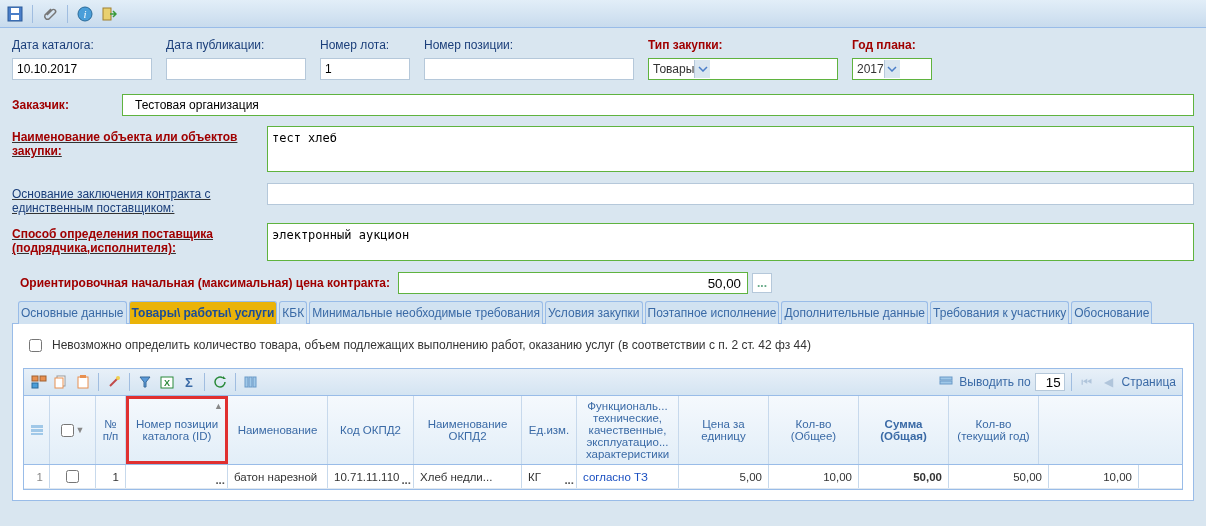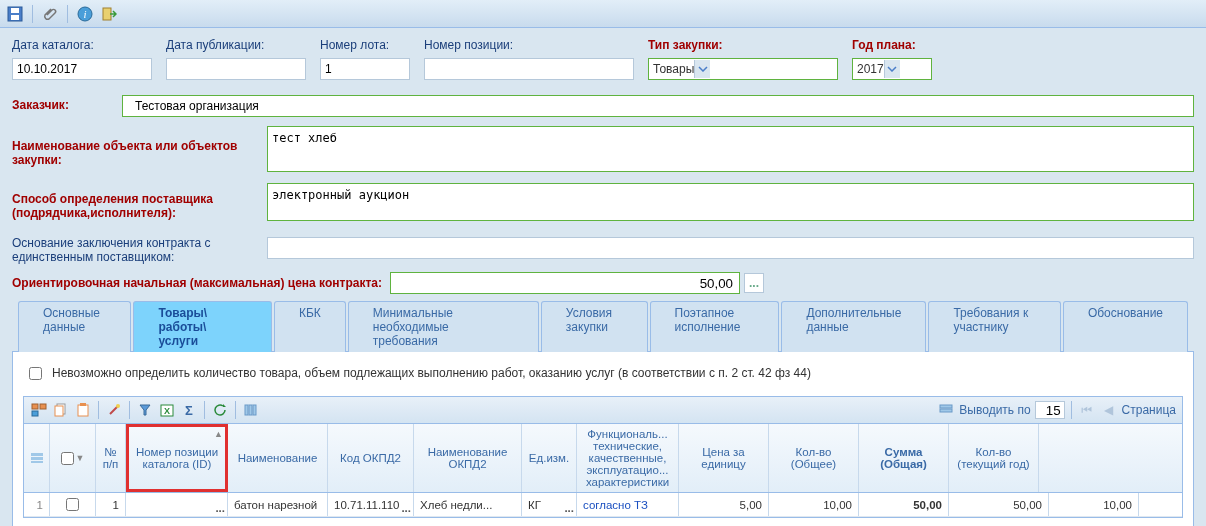--- a/index.html
+++ b/index.html
@@ -9,32 +9,32 @@
 .tb-sep { width: 1px; height: 18px; background: #a0bde0; margin: 0 2px; }
 .form-area { padding: 10px 12px 4px 12px; background: #d9e6f0; }
 .row { display: flex; gap: 14px; margin-bottom: 14px; align-items: flex-start; }
 .fgroup { display: flex; flex-direction: column; }
 .lbl { color: #1a3e7a; font-size: 12px; margin-bottom: 6px; }
 .lbl.red { color: #a00000; font-weight: bold; }
 .inp { height: 22px; border: 1px solid #b5c8da; background: #fff; padding: 2px 4px; font-size: 12px; }
 .inp.green { border: 1px solid #5fb33f; }
 .sel { height: 22px; border: 1px solid #5fb33f; background: #fff; display: flex; align-items: center; justify-content: flex-start; padding: 0 2px 0 4px; }
 .sel-arrow { width: 16px; height: 18px; background: #d9e6f0; border-left: 1px solid #b5c8da; display: flex; align-items: center; justify-content: center; }
-.hrow { display: flex; align-items: center; margin-bottom: 8px; }
+.hrow { display: flex; align-items: flex-start; margin-bottom: 8px; text-decoration: underline; }
 .hrow .side-lbl { width: 255px; padding-top: 4px; }
 .hrow .side-ctl { flex: 1; }
 .ta { border: 1px solid #5fb33f; background: #fff; width: 100%; min-height: 24px; padding: 4px; font-size: 12px; resize: none; }
 .ta.tall { min-height: 46px; }
 .price-row { display: flex; align-items: center; margin: 6px 0 6px 0; }
-.price-lbl { color: #a00000; font-weight: bold; margin-right: 8px; }
+.price-lbl { color: #a00000; font-weight: bold; margin-right: 8px; margin-left: 8px; }
 .price-inp { width: 350px; height: 22px; border: 1px solid #5fb33f; text-align: right; padding: 2px 6px; background:#fff; }
 .price-btn { width: 20px; height: 20px; margin-left: 4px; border:1px solid #b5c8da; background:#fff; display:flex; align-items:center; justify-content:center; cursor:pointer; font-weight:bold; color:#6a8; }
 .tabs { display: flex; gap: 2px; border-bottom: 1px solid #99bce8; padding: 0 6px; }
-.tab { padding: 4px 24px; background: #d1e2f1; border: 1px solid #99bce8; border-bottom: none; border-radius: 3px 3px 0 0; color: #3a6aa6; cursor: pointer; font-size: 12px; position: relative; top: 1px; }
-.tab.active { background: #7dd3fc; color: #1a4d99; font-weight: bold; }
+.tab { padding: 4px 2px; background: #d1e2f1; border: 1px solid #99bce8; border-bottom: none; border-radius: 3px 3px 0 0; color: #3a6aa6; cursor: pointer; font-size: 12px; position: relative; top: 1px; }
+.tab.active { background: #eab308; color: #1a4d99; font-weight: bold; }
 .pane { background: #fff; border: 1px solid #99bce8; border-top: none; padding: 10px; }
 .chkrow { display: flex; align-items: center; gap: 10px; margin-bottom: 12px; padding: 4px 6px; }
 .grid-toolbar { background: linear-gradient(#e8f0f8,#d4e4f2); border: 1px solid #99bce8; height: 28px; display: flex; align-items: center; padding: 0 6px; gap: 4px; justify-content: space-between; }
 .gt-left, .gt-right { display:flex; align-items:center; gap:4px; }
 .ic { width:18px; height:18px; display:flex; align-items:center; justify-content:center; cursor:pointer; }
 .gt-sep { width:1px; height:18px; background:#a0bde0; margin:0 2px; }
 .pgsize { width: 30px; height: 18px; border:1px solid #b5c8da; text-align:right; padding:1px 3px; }
 .grid { border:1px solid #99bce8; border-top:none; }
 .ghead { display:flex; background: linear-gradient(#f5f9fd,#e2eef8); border-bottom:1px solid #99bce8; }
 .gh, .gc { border-right:1px solid #c7d9ec; padding:4px 6px; font-size:11.5px; display:flex; align-items:center; }
@@ -140,27 +140,27 @@
     <div class="side-lbl"><span class="lbl red" style="width:90px;display:inline-block">Заказчик:</span></div>
     <div class="side-ctl" style="margin-left:-145px"><input class="inp green" style="width: 100%; padding-left: 12px;" value="Тестовая организация"></div>
   </div>
 
   <div class="hrow">
     <div class="side-lbl"><span class="lbl red">Наименование объекта или объектов закупки:</span></div>
     <div class="side-ctl"><textarea class="ta tall" style="">тест хлеб</textarea></div>
   </div>
 
   <div class="hrow">
+    <div class="side-lbl"><span class="lbl">Основание заключения контракта с единственным поставщиком:</span></div>
+    <div class="side-ctl"><input class="inp" style="width: 100%;" value=""></div>
+  </div>
+
+  <div class="hrow">
     <div class="side-lbl"><span class="lbl red">Способ определения поставщика (подрядчика,исполнителя):</span></div>
     <div class="side-ctl"><textarea class="ta" style="">электронный аукцион</textarea></div>
-  </div>
-
-  <div class="hrow">
-    <div class="side-lbl"><span class="lbl">Основание заключения контракта с единственным поставщиком:</span></div>
-    <div class="side-ctl"><input class="inp" style="width: 100%;" value=""></div>
   </div>
 
   <div class="price-row">
     <span class="price-lbl">Ориентировочная начальная (максимальная) цена контракта:</span>
     <input class="price-inp" value="50,00" style="">
     <div class="price-btn">
         <span>...</span>
       </div>
   </div>
 

